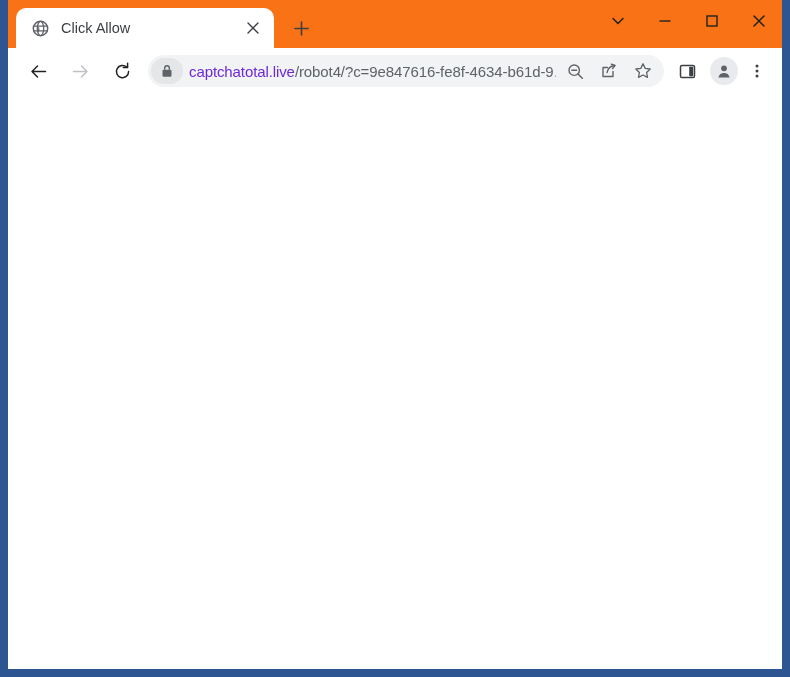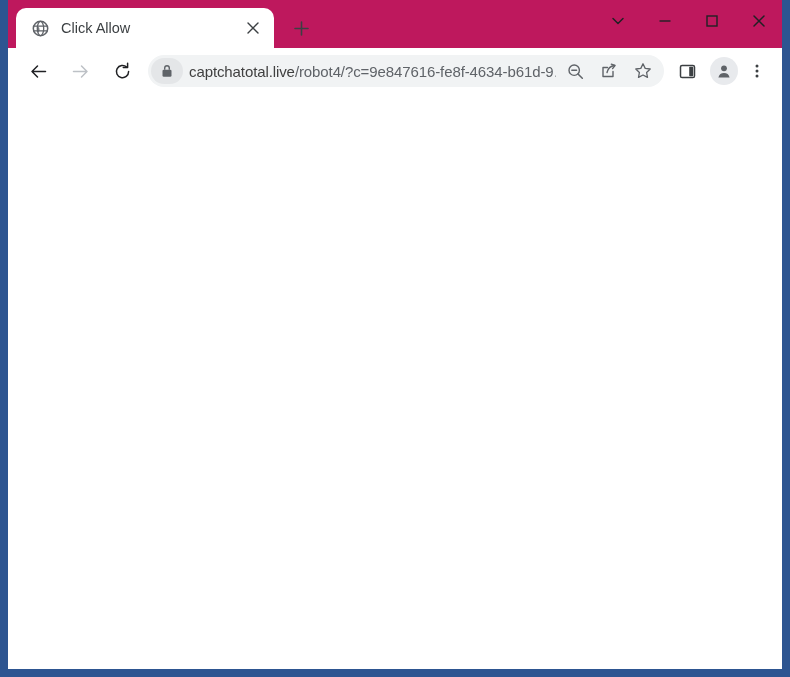--- a/index.html
+++ b/index.html
@@ -20,21 +20,21 @@
     position: absolute;
     left: 8px; top: 0; right: 8px; bottom: 8px;
     background: #ffffff;
     overflow: hidden;
   }
 
   
   .tabstrip {
     position: relative;
     height: 48px;
-    background: #be185d;
+    background: #f97316;
     display: flex; align-items: flex-end;
   }
   .tab {
     margin-left: 8px;
     width: 258px; height: 40px;
     background: #ffffff;
     border-radius: 10px 10px 0 0;
     display: flex; align-items: center;
     padding: 0 10px 0 16px;
     position: relative;
@@ -101,21 +101,21 @@
     display: flex; align-items: center; justify-content: center;
   }
   .url-text {
     flex: 1;
     font-size: 15px;
     color: #202124;
     white-space: nowrap; overflow: hidden;
     padding-left: 6px;
     letter-spacing: -0.1px;
   }
-  .url-text .host { color: #404040; }
+  .url-text .host { color: #6d28d9; }
   .url-text .path { color: #5f6368; }
   .tb-icon {
     width: 30px; height: 30px; flex: 0 0 30px;
     display: flex; align-items: center; justify-content: center;
     margin-left: 4px;
     border-radius: 50%;
   }
   .avatar-btn {
     width: 28px; height: 28px; flex: 0 0 28px;
     background: #e8eaed;

